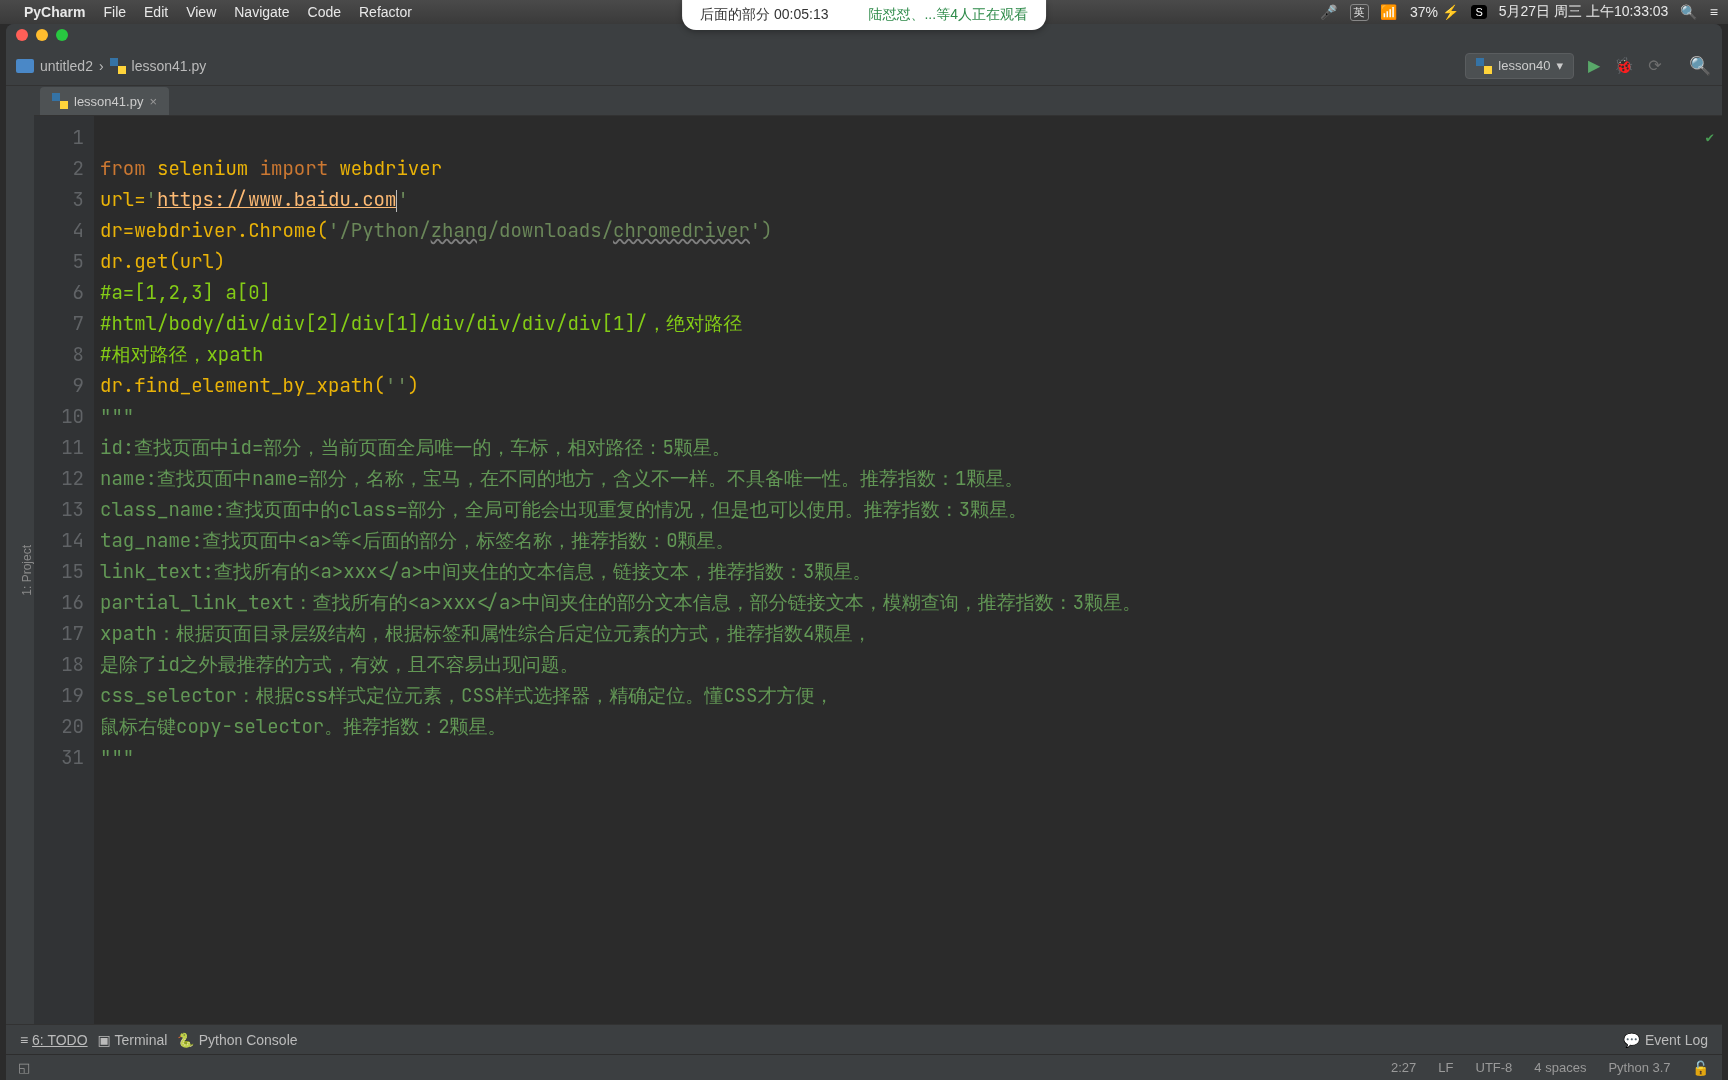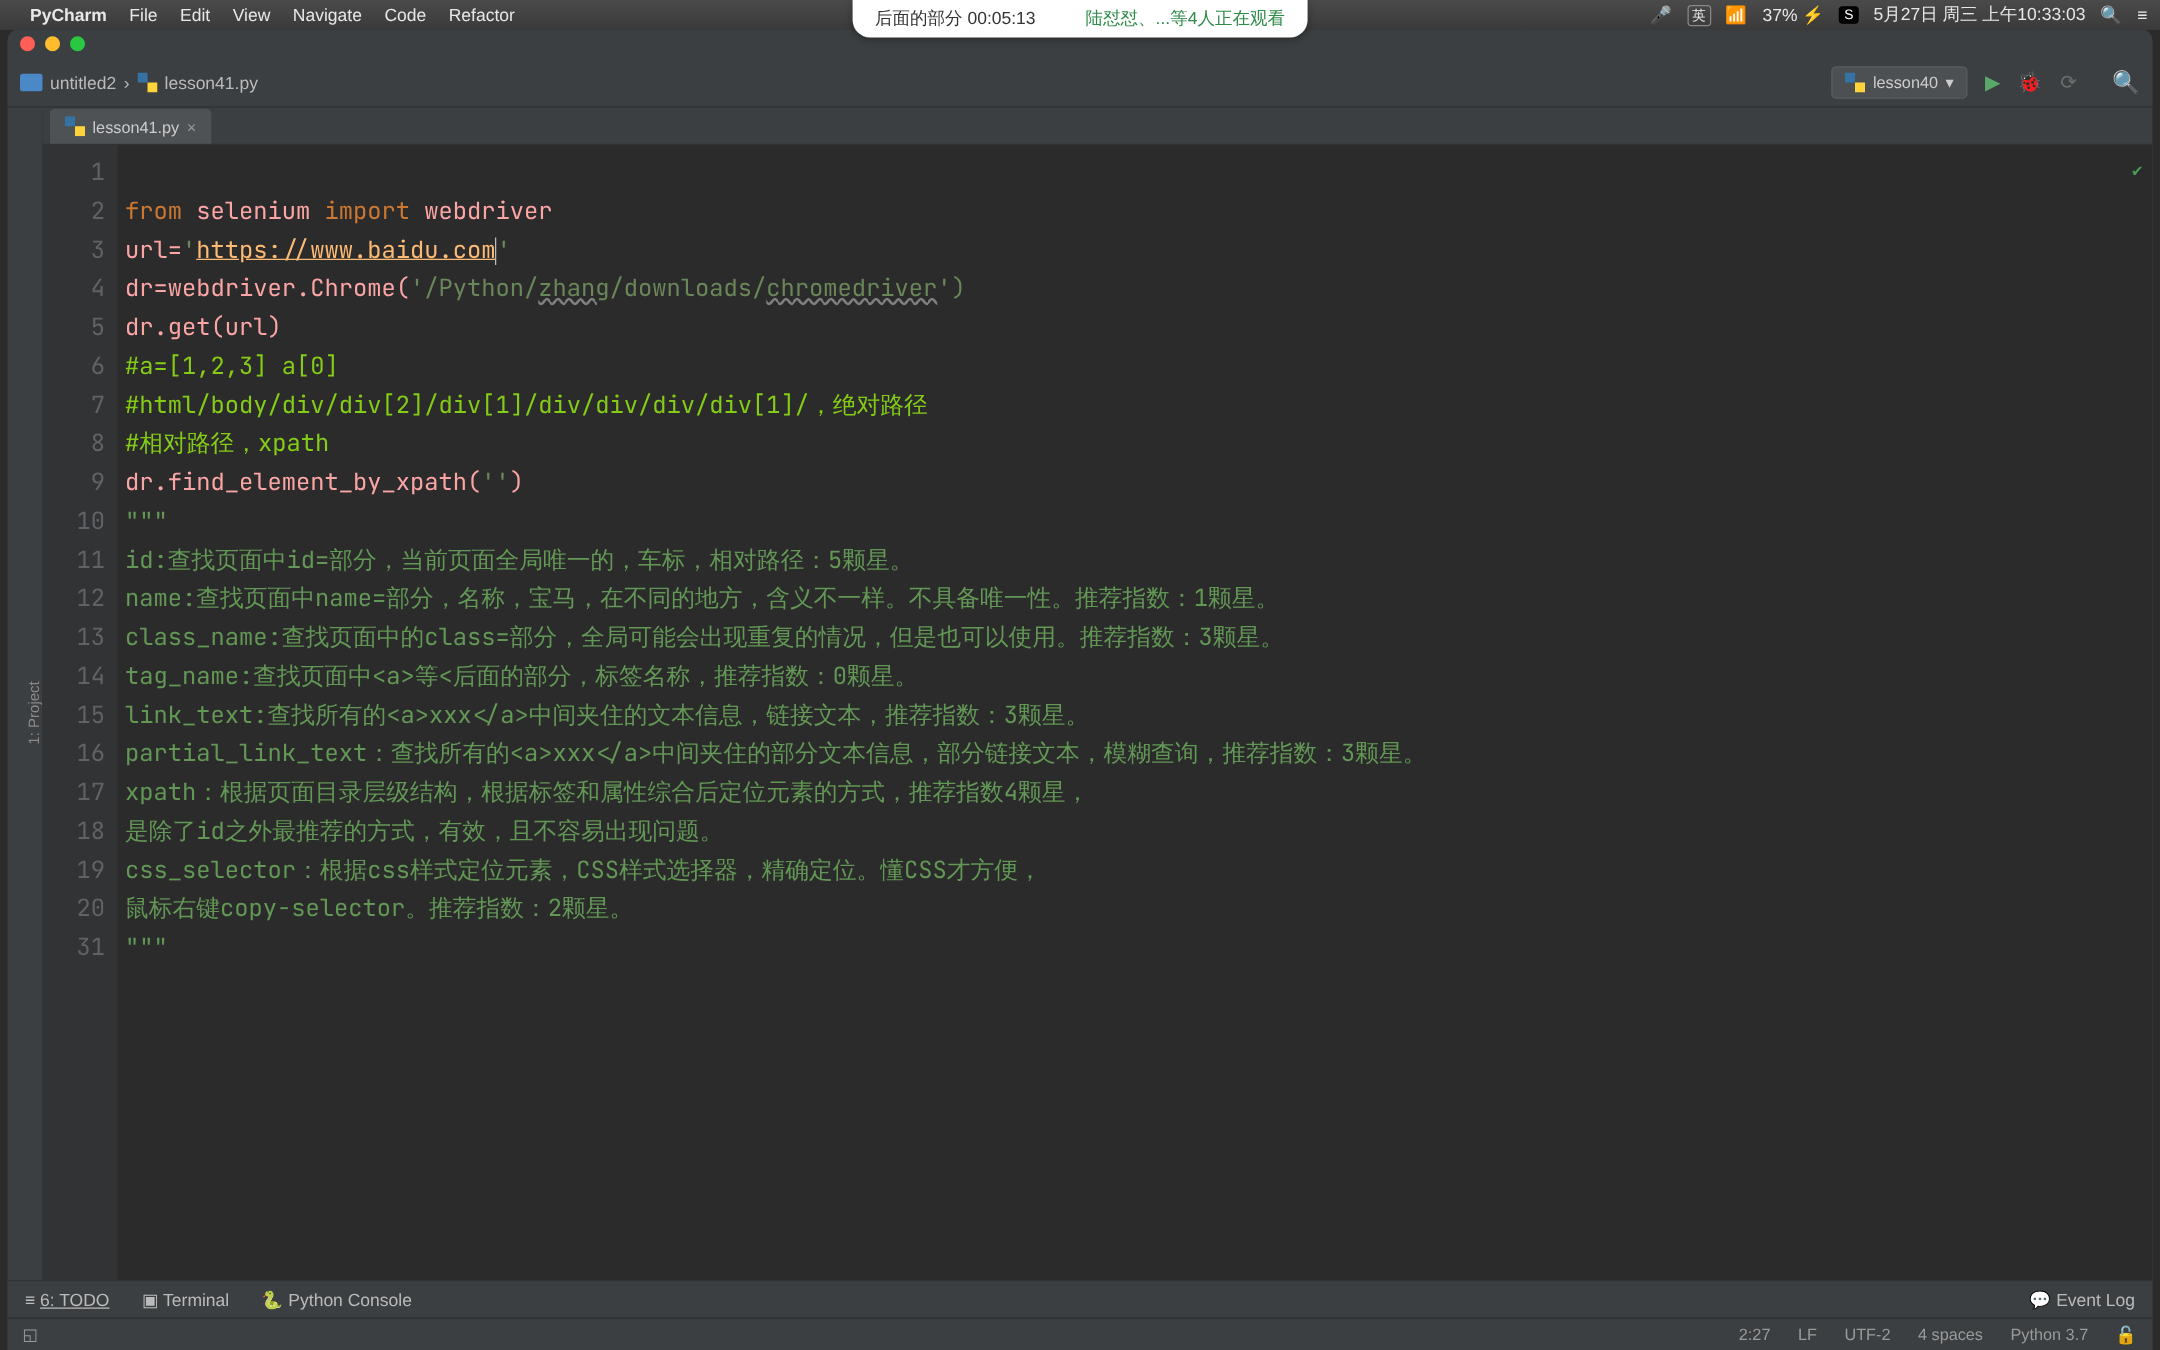--- a/index.html
+++ b/index.html
@@ -45,29 +45,29 @@
 .tab { background:#4e5254; color:#ccc; padding:6px 12px; border-radius:4px 4px 0 0; margin-left:6px; display:flex; align-items:center; gap:6px; font-size:13px; }
 .tab .close { color:#999; }
 
 .code-area { display:flex; flex:1; overflow:hidden; }
 .linenos { width:60px; background:#313335; color:#606366; text-align:right; padding:6px 10px 0 0; font-family:"JetBrains Mono","Menlo",monospace; font-size:19px; line-height:31px; }
 .code { flex:1; padding:6px 0 0 6px; font-family:"JetBrains Mono","Menlo",monospace; font-size:19px; line-height:31px; white-space:pre; position:relative; }
 .kw { color:#cc7832; }
 .str { color:#6a8759; }
 .cmt { color:#84cc16; }
 .doc { color:#629755; }
-.ident { color:#fca5a5; }
+.ident { color:#eab308; }
 .url { color:#fdba74; text-decoration:underline; }
 .wavy { text-decoration: underline wavy #808080; }
 .caret { display:inline-block; width:1px; height:22px; background:#bbb; vertical-align:middle; }
 .check-ic { position:absolute; top:6px; right:8px; color:#499c54; font-size:14px; }
 
 
 .bottom-tools { height:30px; background:#3c3f41; border-top:1px solid #323232; display:flex; align-items:center; padding:0 14px; gap:26px; color:#bbb; font-size:14px; justify-content:space-between; }
-.bottom-tools .left { display:flex; gap:26px; align-items:center; }
+.bottom-tools .left { display:flex; gap:10px; align-items:center; }
 .under { text-decoration:underline; }
 .statusbar { height:26px; background:#3c3f41; border-top:1px solid #2d2d2d; display:flex; align-items:center; justify-content:flex-end; padding:0 12px; gap:22px; color:#9a9a9a; font-size:13px; }
 .statusbar .left-ic { margin-right:auto; }
 .lock { font-size:14px; }
 
 svg.py { width:16px; height:16px; }
 </style>
 </head>
 <body>
 
@@ -207,18 +207,18 @@
       <span>▣ <span>Terminal</span></span>
       <span>🐍 <span>Python Console</span></span>
     </div>
     <span>💬 <span>Event Log</span></span>
   </div>
 
   <div class="statusbar">
     <span class="left-ic">◱</span>
     <span>2:27</span>
     <span>LF</span>
-    <span>UTF-2</span>
+    <span>UTF-8</span>
     <span>4 spaces</span>
     <span>Python 3.7</span>
     <span class="lock">🔓</span>
   </div>
 </div>
 
 </body></html>

